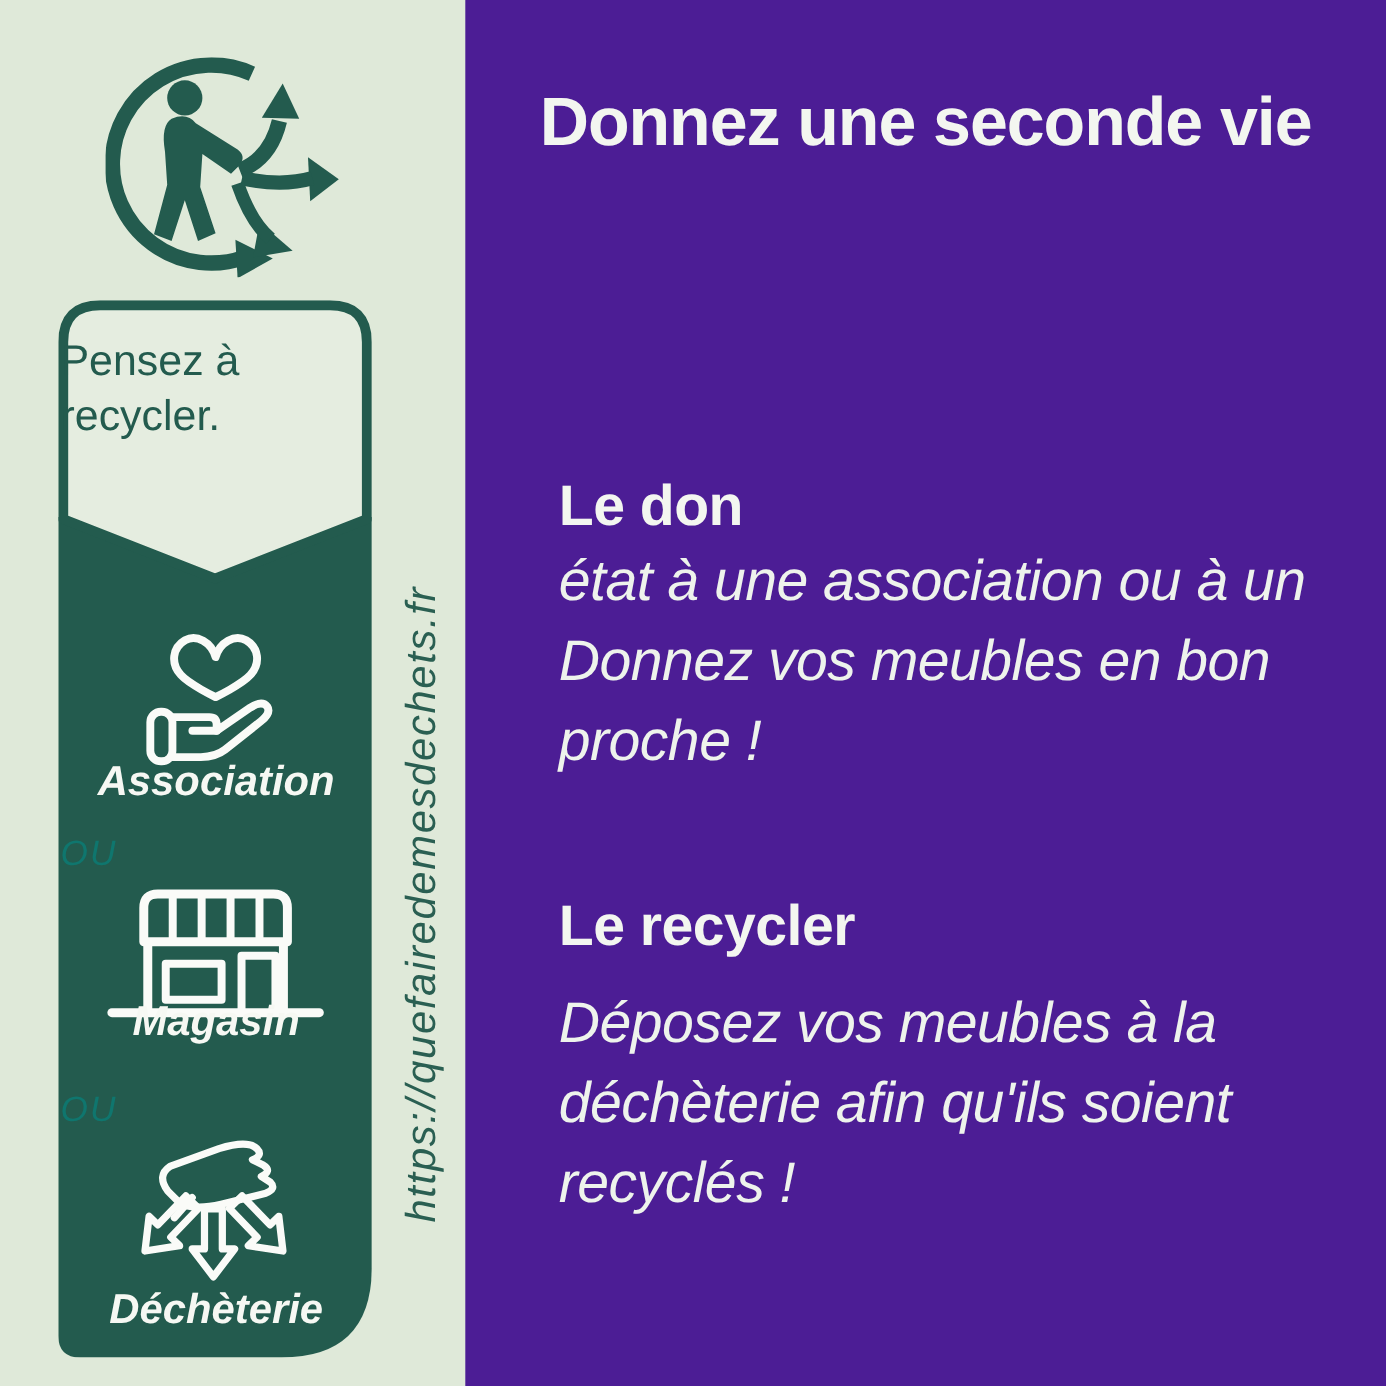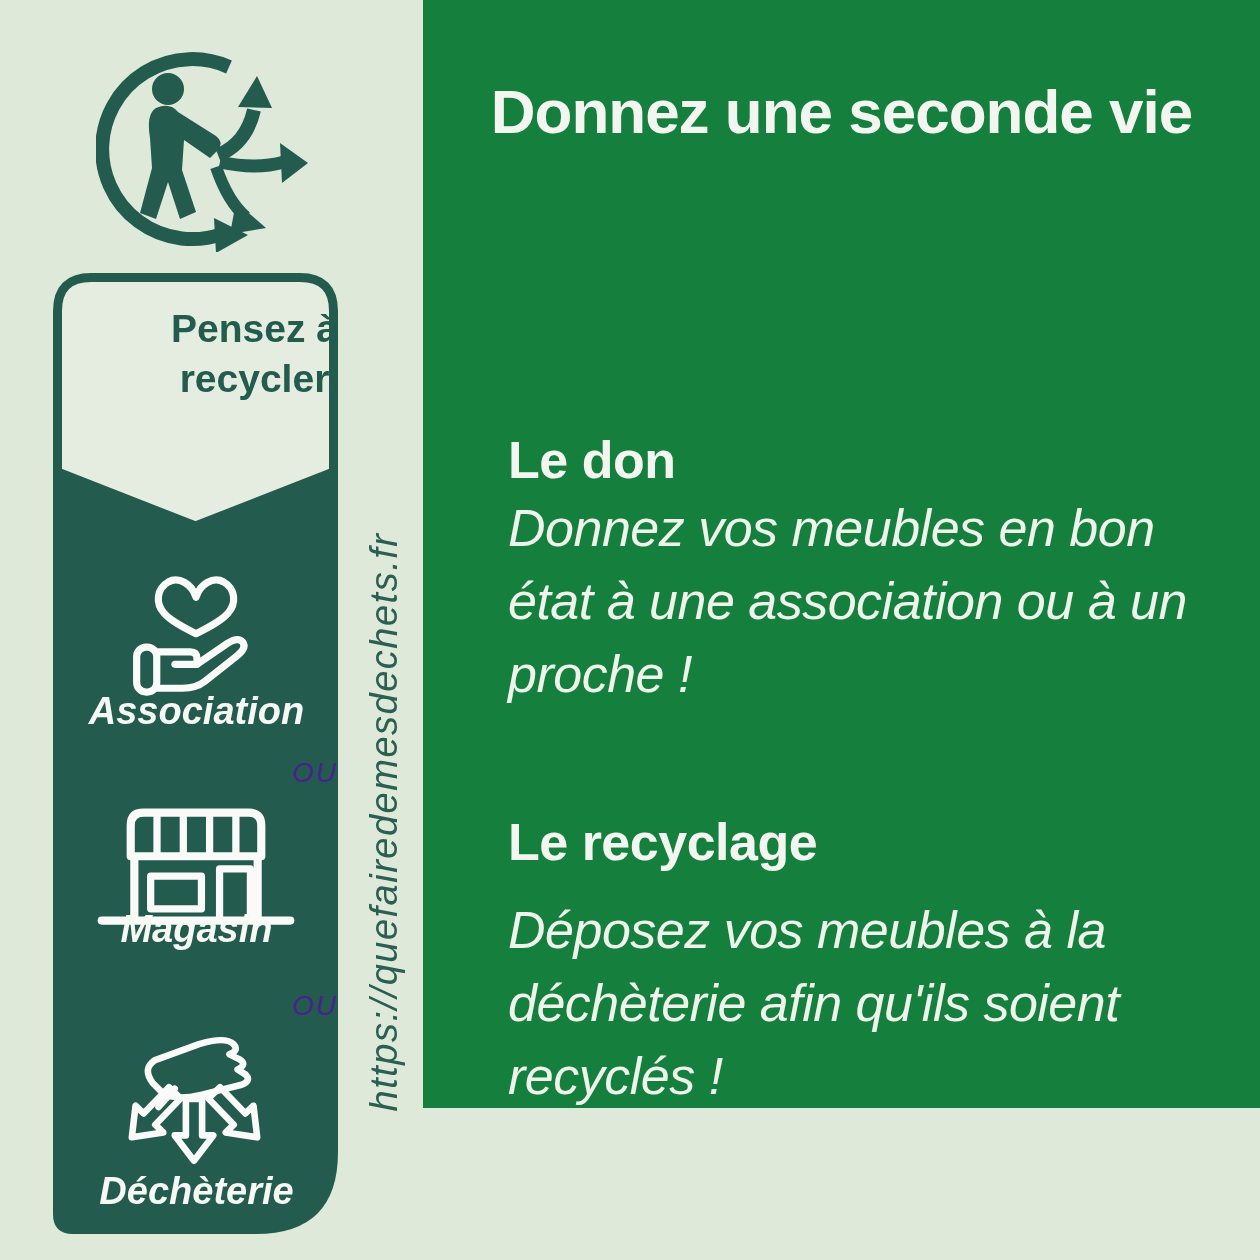--- a/index.html
+++ b/index.html
@@ -1,47 +1,47 @@
 <!DOCTYPE html>
 <html><head>
 <meta charset="utf-8">
 <style>
   html,body{margin:0;padding:0;}
   .poster{
     position:relative;width:1260px;height:1260px;overflow:hidden;
     background:#dfe9d9;font-family:"Liberation Sans",sans-serif;
   }
-  .right-panel{position:absolute;left:423px;top:0;width:837px;height:1108px;background:#15803d;}
+  .right-panel{position:absolute;left:423px;top:0;width:837px;height:1260px;background:#4c1d95;}
   .main-title{
     position:absolute;top:70px;left:0;width:100%;text-align:center;
     color:#f3f6f0;font-weight:bold;font-size:62px;line-height:84px;letter-spacing:-1px;
   }
   .sec-heading{
     position:absolute;left:85px;color:#f3f6f0;font-weight:bold;font-size:52px;letter-spacing:-0.5px;
   }
   .sec-para{
     position:absolute;left:85px;color:#eef3ec;font-style:italic;font-size:52px;line-height:73px;letter-spacing:-0.5px;
   }
   #don-heading{top:404px;margin-top:26px;}
   #don-para{top:492px;}
   #rec-heading{top:812px;}
   #rec-para{top:894px;}
 
   .banner-svg{position:absolute;left:53px;top:273px;}
   .banner-text{
-    position:absolute;left:55px;top:304px;width:283px;text-align:right;
-    color:#235b4e;font-weight:bold;font-size:39px;line-height:50px;
+    position:absolute;left:55px;top:304px;width:283px;text-align:left;
+    color:#235b4e;font-weight:normal;font-size:39px;line-height:50px;
   }
   .panel-label{
     position:absolute;left:55px;width:283px;text-align:center;
     color:#f6f8f3;font-weight:bold;font-size:38px;font-style:italic;
   }
   .panel-ou{
-    position:absolute;left:55px;width:283px;text-align:right;
-    color:#4c1d95;font-style:italic;font-size:28px;letter-spacing:2px;
+    position:absolute;left:55px;width:283px;text-align:left;
+    color:#0f766e;font-style:italic;font-size:32px;letter-spacing:2px;
   }
   #label-association{top:690px;}
   #ou-1{top:757px;}
   #label-magasin{top:908px;}
   #ou-2{top:990px;}
   #label-decheterie{top:1170px;}
 
   .icon{position:absolute;color:#fafbf8;}
   #icon-triman{left:96px;top:52px;color:#235b4e;}
   #icon-heart-hand{left:129px;top:552px;}
@@ -140,26 +140,26 @@
 
   <div class="url-vertical">https://quefairedemesdechets.fr</div>
 
   <div class="right-panel">
     <div class="main-title">
       <div>Donnez une seconde vie</div>
     </div>
 
     <div class="sec-heading" id="don-heading">Le don</div>
     <div class="sec-para" id="don-para">
+      <div>état à une association ou à un</div>
       <div>Donnez vos meubles en bon</div>
-      <div>état à une association ou à un</div>
       <div>proche !</div>
     </div>
 
-    <div class="sec-heading" id="rec-heading">Le recyclage</div>
+    <div class="sec-heading" id="rec-heading">Le recycler</div>
     <div class="sec-para" id="rec-para">
       <div>Déposez vos meubles à la</div>
       <div>déchèterie afin qu'ils soient</div>
       <div>recyclés !</div>
     </div>
   </div>
 
 </div>
 
 </body></html>

